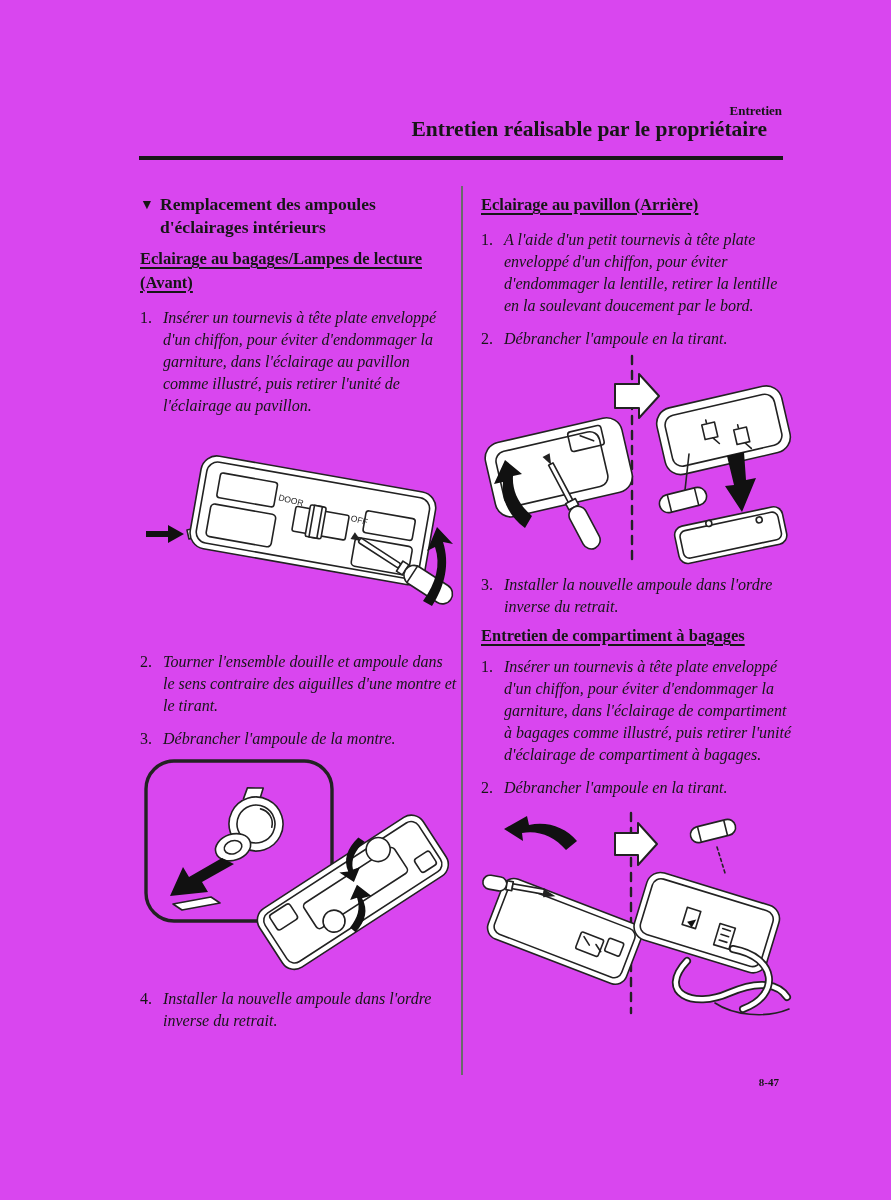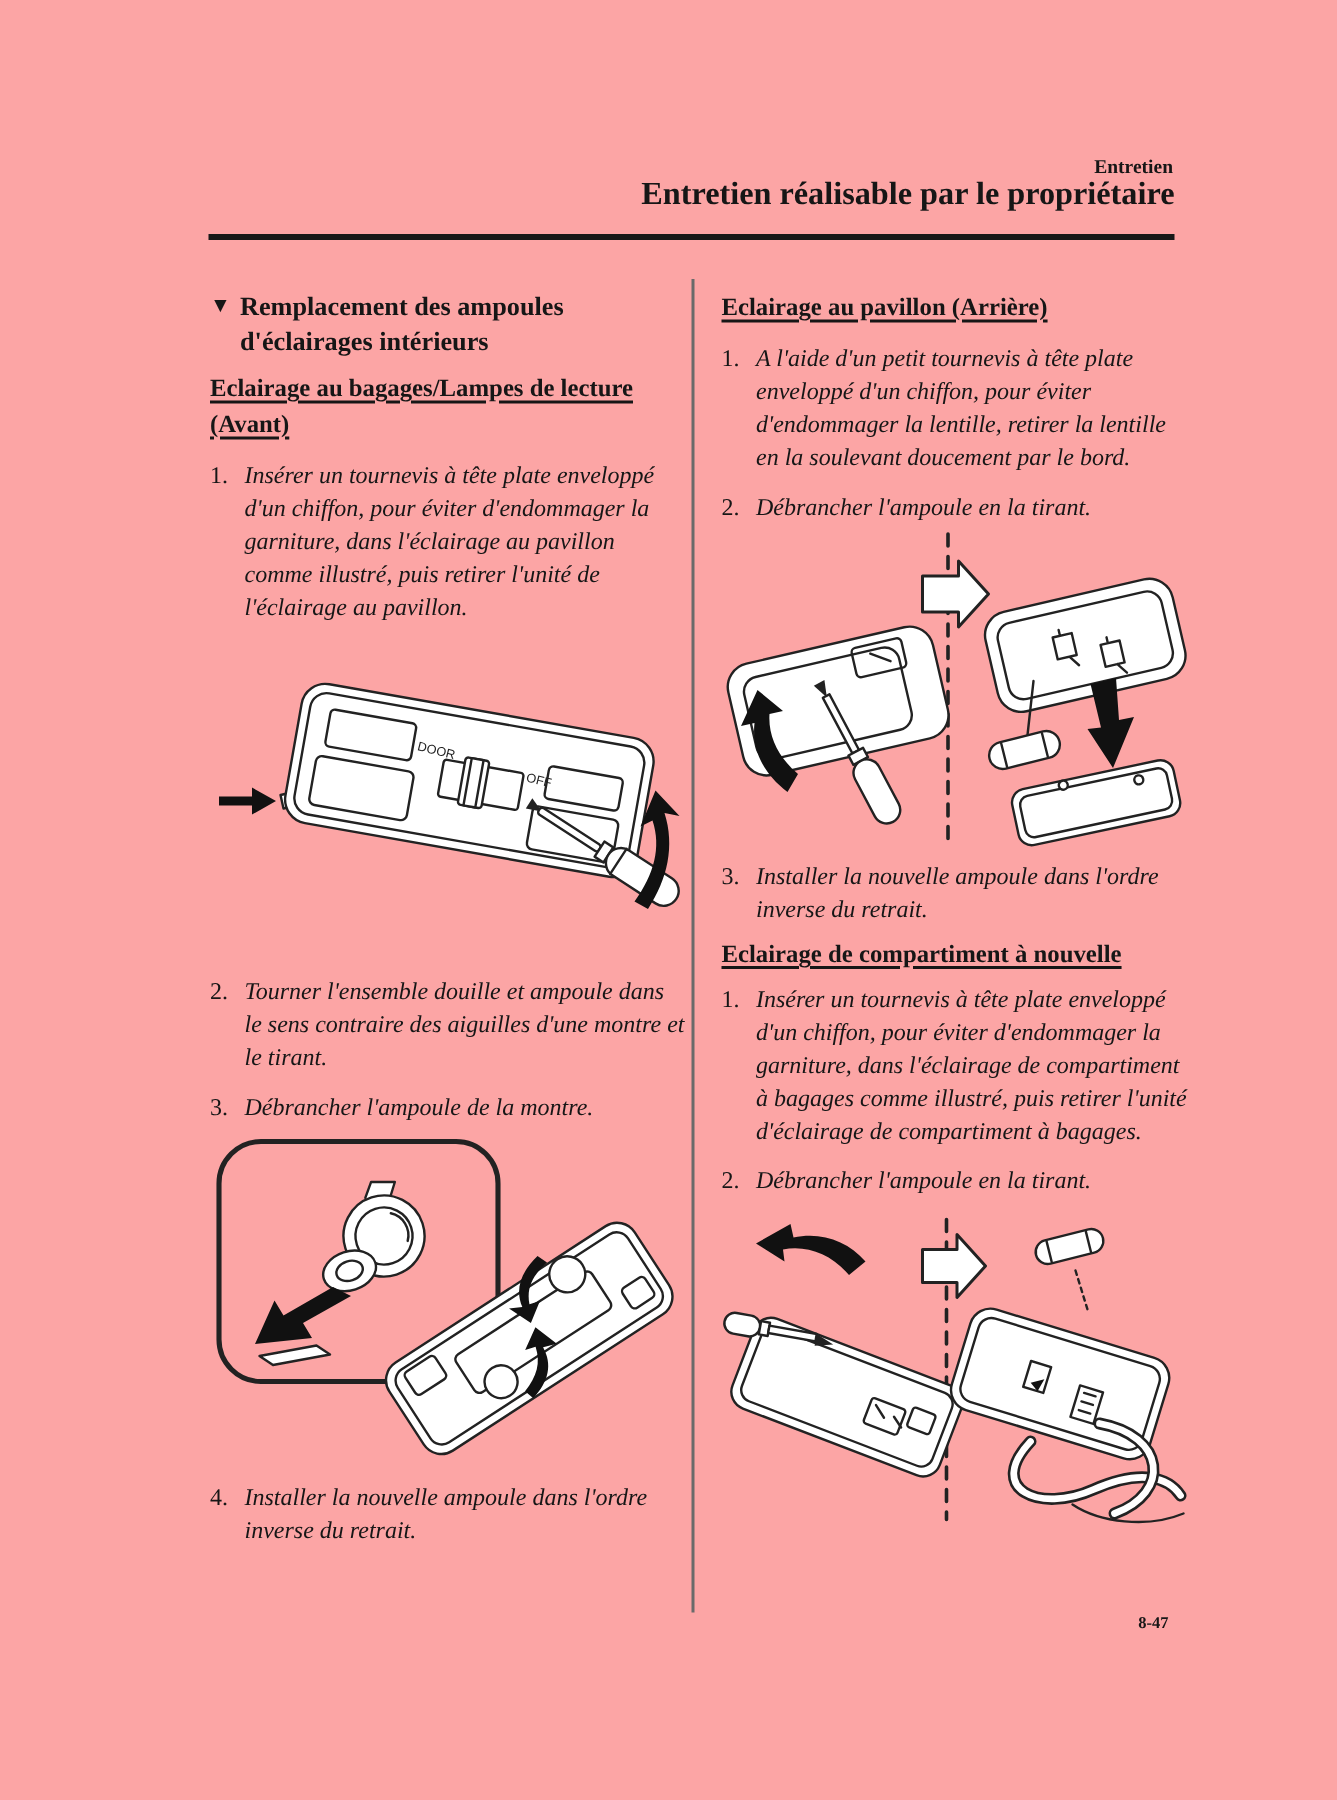--- a/index.html
+++ b/index.html
@@ -1,22 +1,22 @@
 <!DOCTYPE html>
 <html><head>
 <meta charset="utf-8">
 <style>
   * { margin:0; padding:0; box-sizing:border-box; }
   html,body { background:#ffffff; }
   .page {
-    position:relative; width:891px; height:1200px; background:#fca5a5;
+    position:relative; width:891px; height:1200px; background:#d946ef;
     font-family:"Liberation Serif", serif; color:#161616; overflow:hidden;
   }
   .eyebrow { position:absolute; top:103px; right:109px; font-size:13px; font-weight:bold; }
-  .page-title { position:absolute; top:117px; right:108px; font-size:21.5px; font-weight:bold; white-space:nowrap; }
+  .page-title { position:absolute; top:117px; right:124px; font-size:21.5px; font-weight:bold; white-space:nowrap; }
   .header-rule { position:absolute; top:156px; left:139px; right:108px; height:3.5px; background:#181818; }
   .col-divider { position:absolute; left:461px; top:186px; width:1.5px; height:889px; background:#6a6a6a; }
   .col { position:absolute; top:193px; font-size:16px; line-height:22px; }
   .col-left  { left:140px; width:318px; }
   .col-right { left:481px; width:312px; }
   .section-head { display:flex; font-weight:bold; font-size:17.5px; line-height:23px; margin-bottom:8px; }
   .section-head .tri { flex:none; width:20px; font-size:14px; line-height:23px; }
   .sub-head {
     font-size:16.5px; font-weight:bold; line-height:24px; margin-bottom:12px;
     text-decoration:underline; text-decoration-thickness:1.6px; text-underline-offset:3px;
@@ -184,21 +184,21 @@
           </g>
         </g>
       </svg>
     </figure>
 
     <div class="step" style="margin-bottom:6px">
       <span class="step-num">3.</span>
       <span class="step-text">Installer la nouvelle ampoule dans l'ordre inverse du retrait.</span>
     </div>
 
-    <div class="sub-head mt" style="margin-bottom:8px">Eclairage de compartiment à nouvelle</div>
+    <div class="sub-head mt" style="margin-bottom:8px">Entretien de compartiment à bagages</div>
 
     <div class="step">
       <span class="step-num">1.</span>
       <span class="step-text">Insérer un tournevis à tête plate enveloppé d'un chiffon, pour éviter d'endommager la garniture, dans l'éclairage de compartiment à bagages comme illustré, puis retirer l'unité d'éclairage de compartiment à bagages.</span>
     </div>
     <div class="step" style="margin-bottom:0">
       <span class="step-num">2.</span>
       <span class="step-text">Débrancher l'ampoule en la tirant.</span>
     </div>
 

